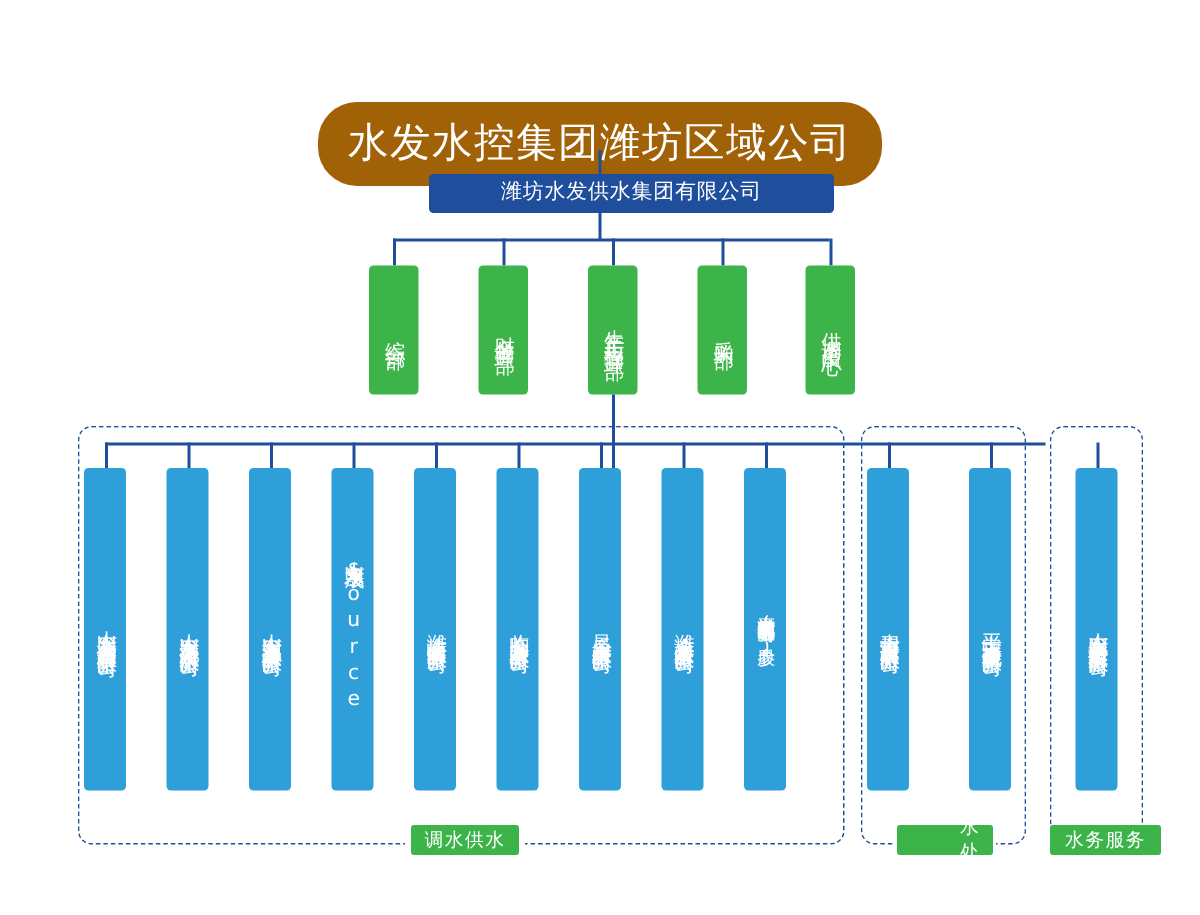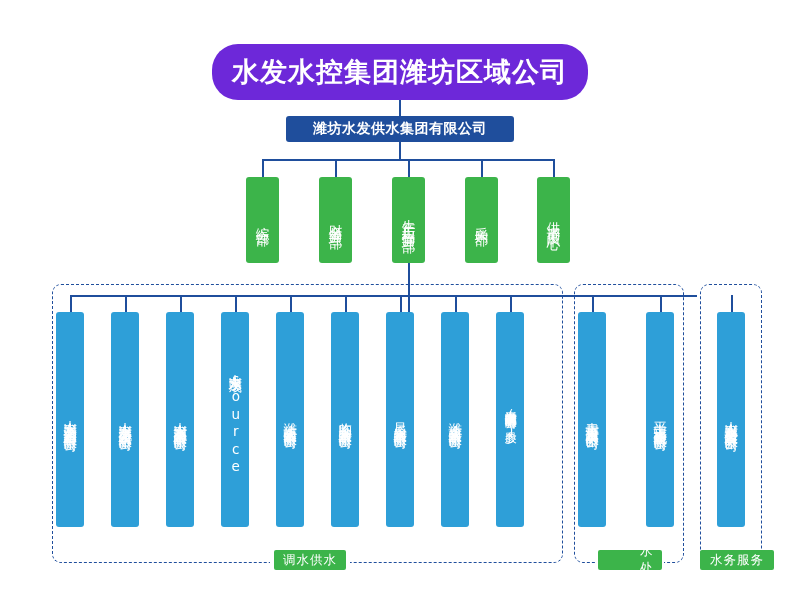--- a/index.html
+++ b/index.html
@@ -25,25 +25,26 @@
     box-sizing: border-box;
     display: flex;
     align-items: center;
     justify-content: center;
     color: #ffffff;
     text-align: center;
     line-height: 1.12;
   }
 
   .root-box {
-    background: #6d28d9;
+    background: #a16207;
     border-radius: 26px;
     font-size: 27px;
     letter-spacing: 1px;
-    font-weight: bold;
+    font-weight: normal;
+    margin-top: 24px;
   }
 
   .second-box {
     background: #1f4e9c;
     border-radius: 3px;
     font-size: 14px;
     letter-spacing: 0.5px;
   }
 
   
@@ -111,21 +112,21 @@
 </style>
 </head>
 <body>
 
 <div id="org-chart">
 
   <div class="box root-box" style="left:212px; top:44px; width:376px; height:56px;">水发水控集团潍坊区域公司</div>
 
   <div class="line v" style="left:399px; top:100px; height:16px;"></div>
 
-  <div class="box second-box" style="left:286px; top:116px; width:228px; height:26px;font-weight:bold;">潍坊水发供水集团有限公司</div>
+  <div class="box second-box" style="left:286px; top:116px; width:270px; height:26px;">潍坊水发供水集团有限公司</div>
 
   <div class="line v" style="left:399px; top:142px; height:18px;"></div>
   <div class="line h" style="left:262px; top:159px; width:291px;"></div>
 
   <div class="line v" style="left:262px; top:159px; height:18px;"></div>
   <div class="line v" style="left:335px; top:159px; height:18px;"></div>
   <div class="line v" style="left:408px; top:159px; height:18px;"></div>
   <div class="line v" style="left:481px; top:159px; height:18px;"></div>
   <div class="line v" style="left:553px; top:159px; height:18px;"></div>
 

